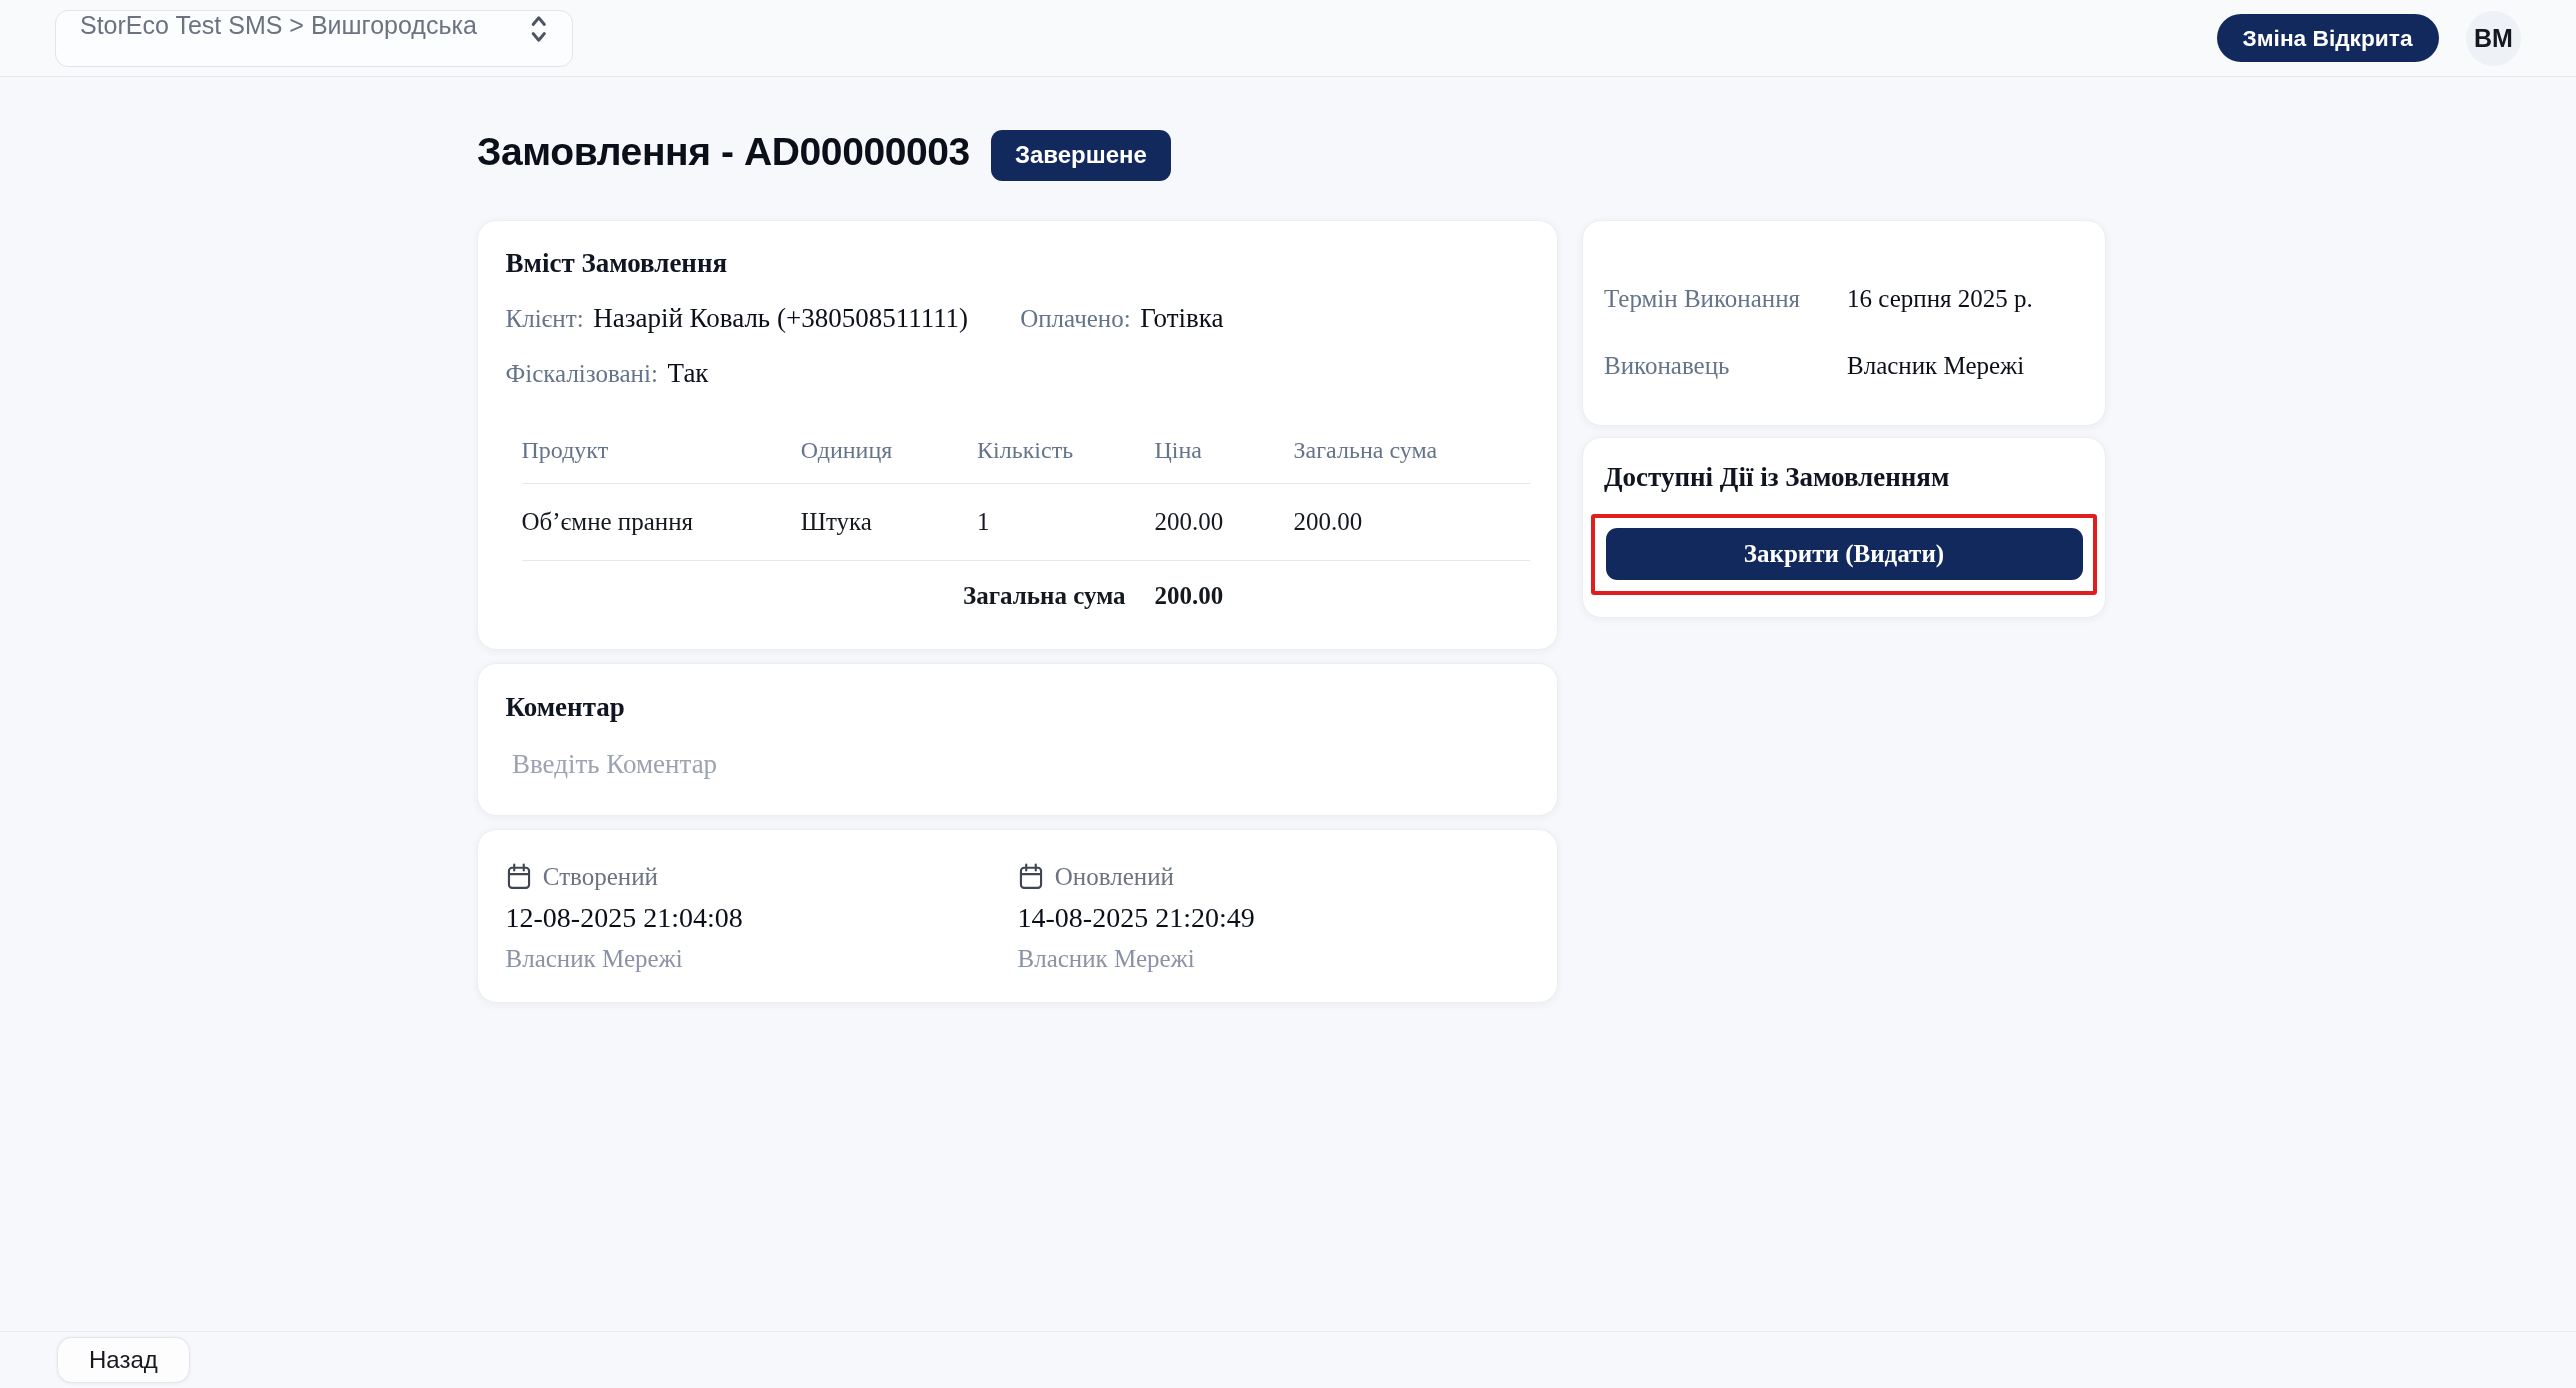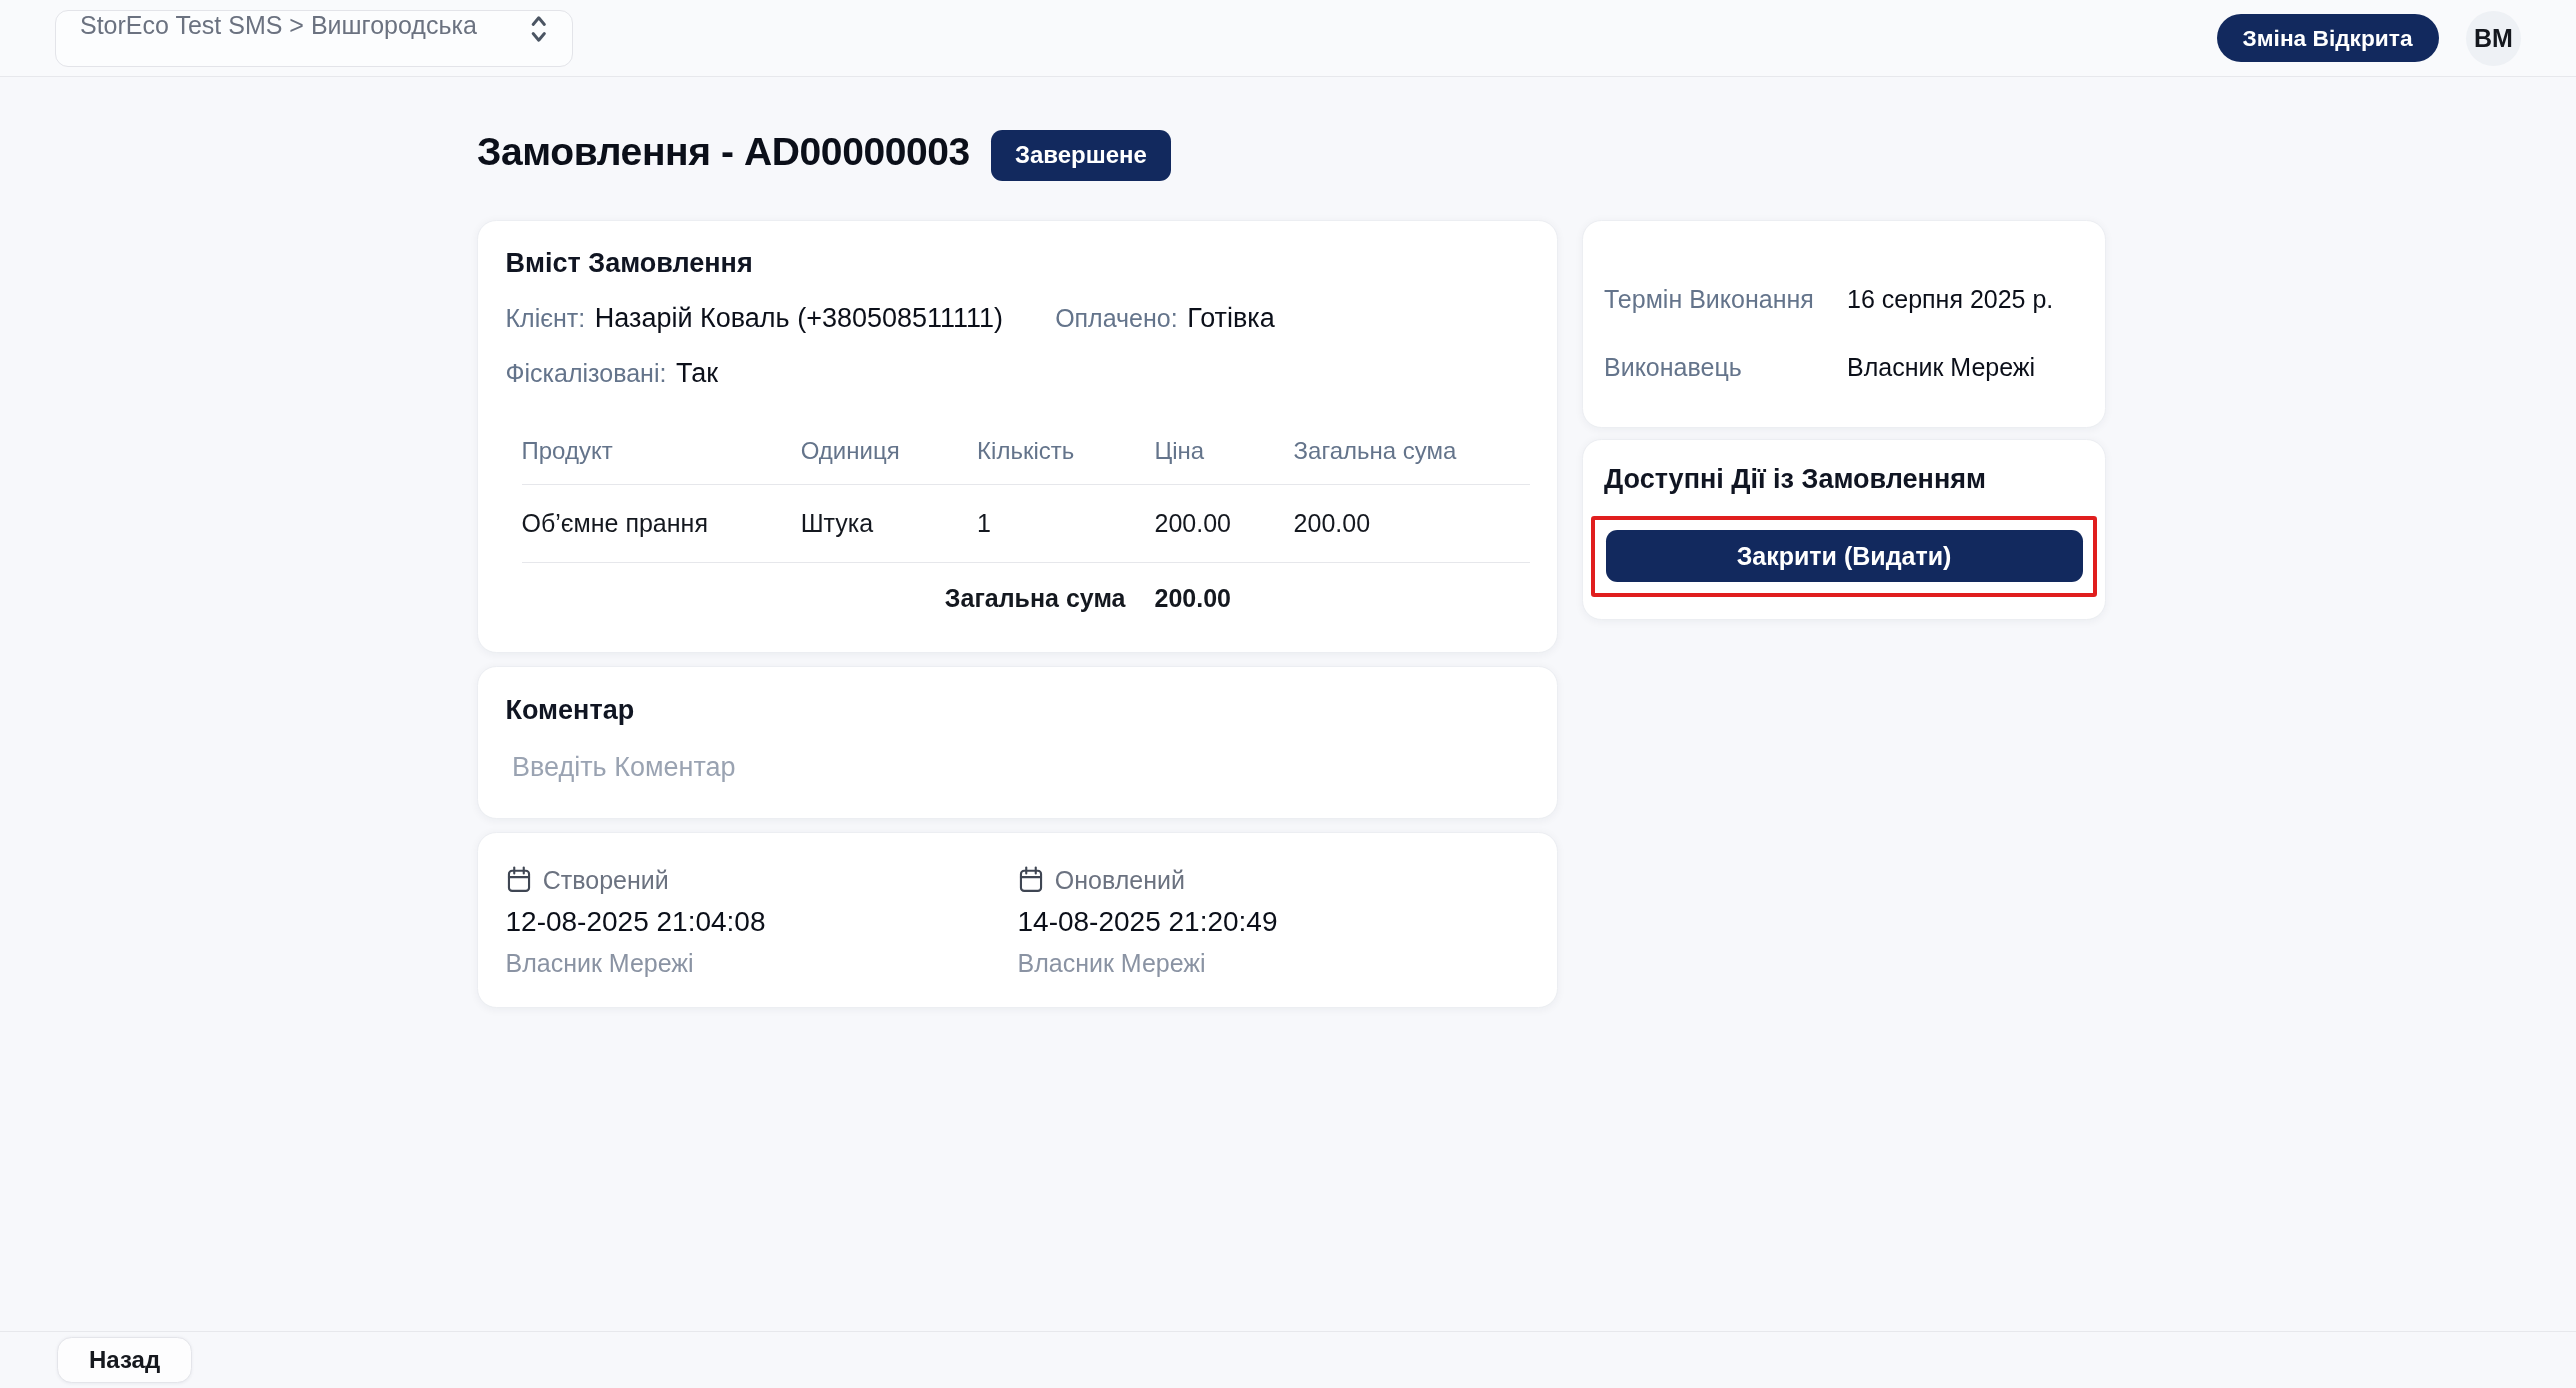--- a/index.html
+++ b/index.html
@@ -63,20 +63,21 @@
   .columns { display:flex; gap:24px; align-items:flex-start; }
   .col-left { width:1081px; display:flex; flex-direction:column; gap:13px; }
   .col-right { width:524px; display:flex; flex-direction:column; gap:11.3px; }
 
   .card {
     background:#ffffff;
     border:0.8px solid #eceef2;
     border-radius:19.4px;
     box-shadow:0 1.6px 8px rgba(20,30,60,0.05);
     padding:27.5px;
+    font-family:Liberation Serif, serif;
   }
   .card-heading { font-size:27px; font-weight:600; color:#101522; }
 
   
   .kv-line { display:flex; align-items:baseline; margin-top:24px; }
   .kv-label { color:#64748b; font-size:25px; margin-right:9.7px; white-space:nowrap; }
   .kv-value { color:#0b0f19; font-size:27px; }
   .kv-gap { margin-left:52px; }
 
   table.items {
@@ -149,21 +150,21 @@
     background:#f7f8fb;
     display:flex; align-items:center;
     padding:0 57px;
   }
   .back-button {
     background:#fdfdfe;
     border:1.6px solid #e4e5ea;
     border-radius:14.6px;
     box-shadow:0 0.8px 3.2px rgba(20,30,60,0.06);
     padding:8px 31px;
-    font-family:inherit; font-size:24px; font-weight:700; color:#15181e;
+    font-family:inherit; font-size:24px; font-weight:400; color:#15181e;
     cursor:pointer;
   }
 </style>
 </head>
 <body>
 
 <header class="topbar">
   <div class="store-select">
     <span>StorEco Test SMS &gt; Вишгородська</span>
     <span class="updown-icon">

